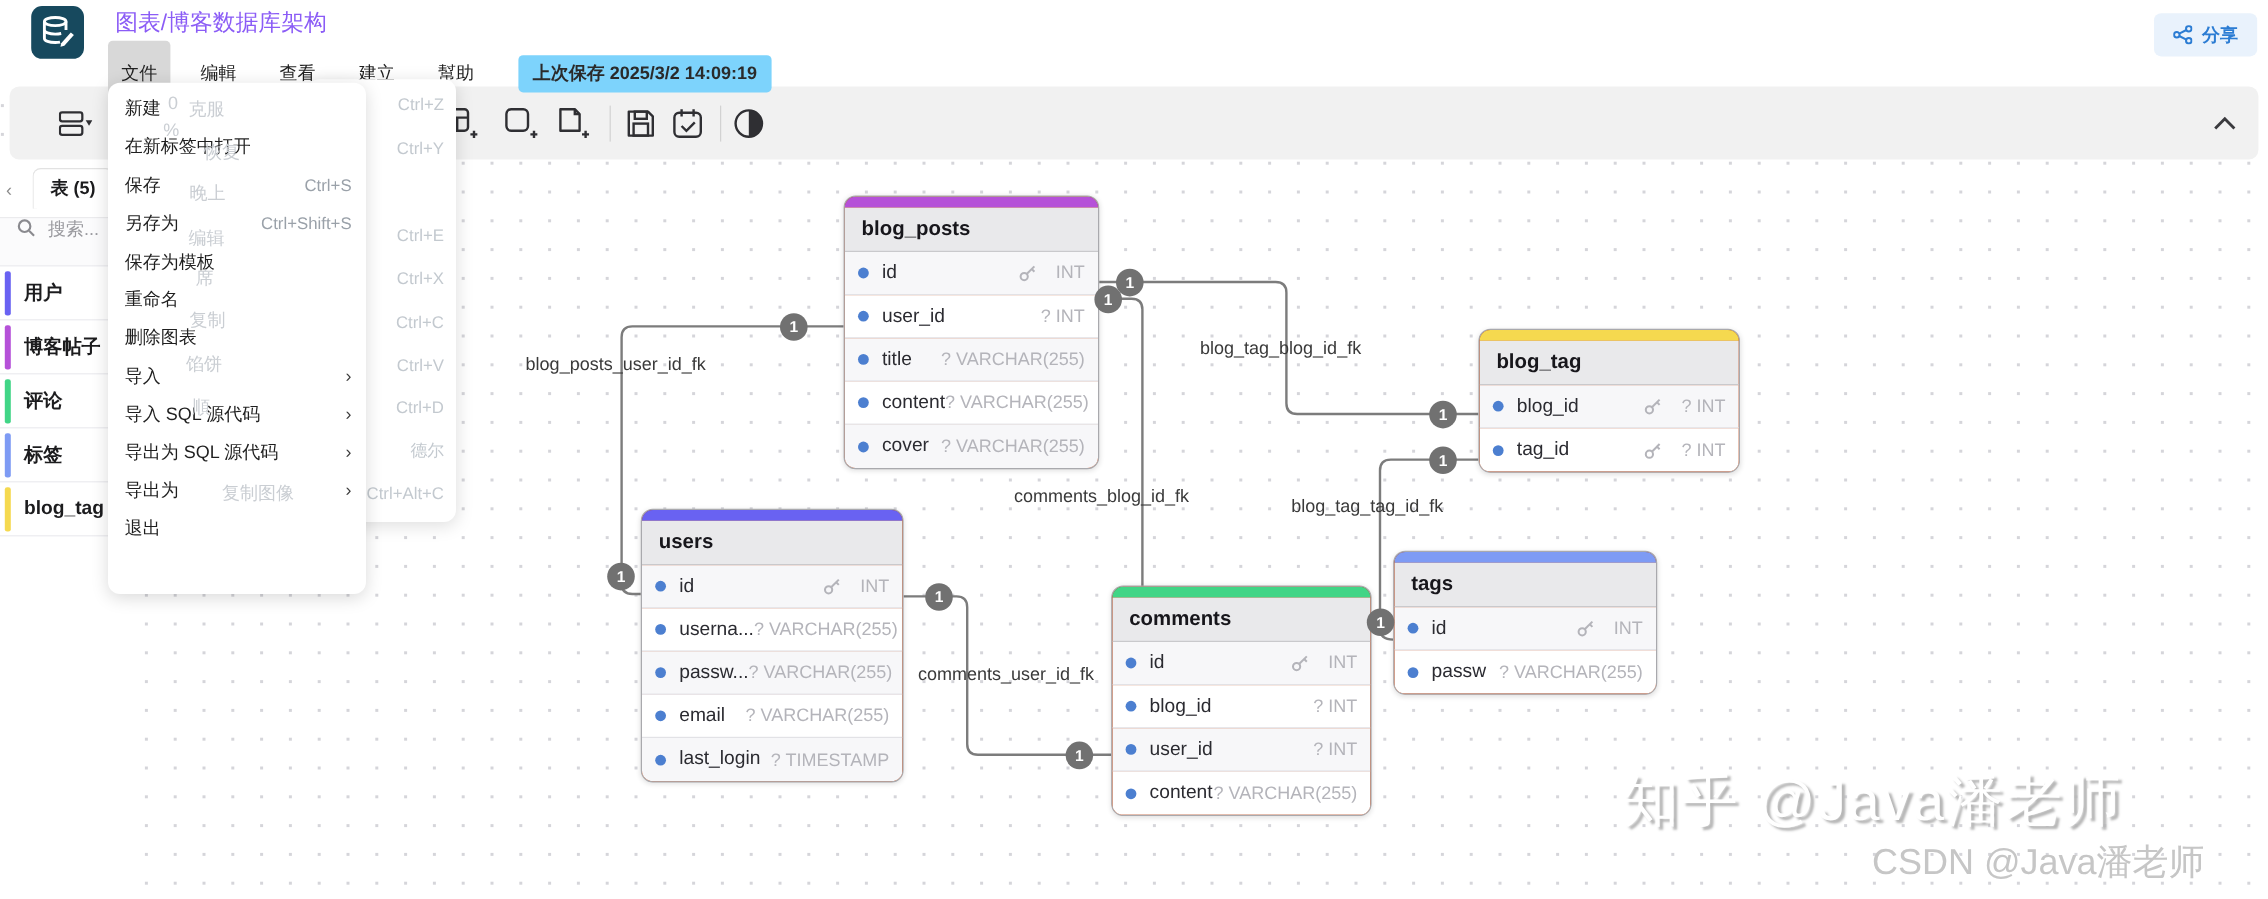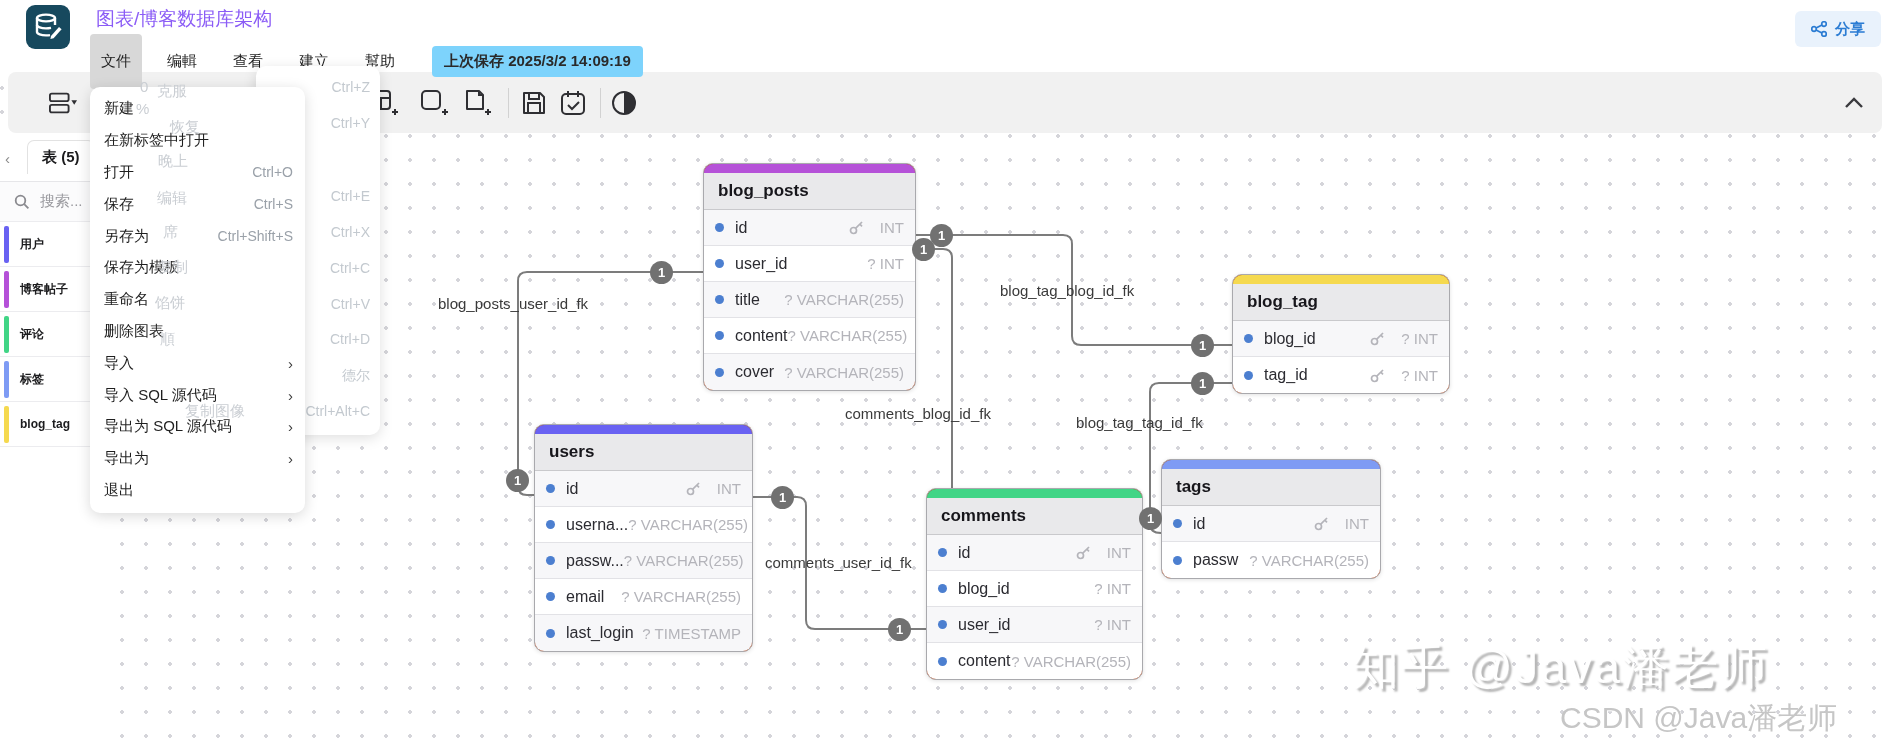--- a/index.html
+++ b/index.html
@@ -47,33 +47,33 @@
   .er-row:last-child { border-bottom:none; }
   .f-dot { width:9px; height:9px; border-radius:50%; background:#4c7fd0; margin-right:11px; flex:none; }
   .f-type { margin-left:auto; color:#b4b4ba; font-size:15px; display:flex; align-items:center; gap:16px; white-space:nowrap; }
 
   
   #sidebar { position:absolute; left:0; top:133px; width:110px; bottom:0; background:#fff; z-index:6; }
   #sb-collapse { position:absolute; left:5px; top:17px; color:#8a8a8a; font-size:15px; }
   #sb-tab { position:absolute; left:27px; top:7px; padding:7px 14px; background:#fff; border:1px solid #e2e2e2;
     border-bottom:none; border-radius:7px 7px 0 0; font-size:15px; font-weight:700; color:#1b1b1d; }
   #sb-tabline { position:absolute; left:0; top:48px; width:110px; height:1px; background:#e6e6e9; }
-  #sb-search { position:absolute; left:0; top:49px; width:110px; height:40px; display:flex; align-items:center;
+  #sb-search { position:absolute; left:0; top:49px; width:110px; height:40px; display:flex; 
     gap:10px; padding-left:14px; border-bottom:1px solid #ececef; background:#fbfbfc; }
   #sb-search span { color:#9a9a9f; font-size:15px; }
   #sb-items { position:absolute; left:0; top:89px; width:110px; }
   .sb-item { position:relative; height:45px; display:flex; align-items:center; padding-left:20px;
-    border-bottom:1px solid #ececef; font-size:12px; font-weight:700; color:#1c1c1e; }
+    border-bottom:1px solid #ececef; font-size:16px; font-weight:700; color:#1c1c1e; }
   .sb-bar { position:absolute; left:4px; top:4px; width:5px; height:37px; border-radius:2px; }
 
   
   #ghost-panel { position:absolute; left:256px; top:66px; width:124px; height:369px; background:#fff;
     border-radius:10px; box-shadow:0 3px 14px rgba(0,0,0,.13); z-index:8; }
   .ghost-sc { position:absolute; right:10px; font-size:14px; color:#c3c9cf; white-space:nowrap; }
-  #file-panel { position:absolute; left:90px; top:87px; width:215px; height:426px; background:#fff;
+  #file-panel { position:absolute; left:90px; top:69px; width:215px; height:426px; background:#fff;
     border-radius:10px; box-shadow:0 3px 14px rgba(0,0,0,.15); z-index:9; padding:6px 0; }
   .fm-row { height:31.8px; display:flex; align-items:center; padding:0 12px 0 14px; }
   .fm-label { font-size:15px; color:#1f1f1f; white-space:nowrap; }
   .fm-sc { margin-left:auto; font-size:14px; color:#9aa1a9; white-space:nowrap; }
   .fm-arrow { margin-left:auto; font-size:15px; color:#3c3c3c; }
   .ghost-word { position:absolute; z-index:10; font-size:15px; color:#caced3; white-space:nowrap; pointer-events:none; }
 
   
   #wm1 { position:absolute; left:1352px; top:636px; z-index:5; font-size:47px; color:#fff; letter-spacing:2px;
     text-shadow:3px 3px 2px #b5b5b5; white-space:nowrap; }
@@ -444,24 +444,20 @@
     <span class="ghost-sc" style="top: 301px;">德尔</span>
     <span class="ghost-sc" style="top: 337px;">Ctrl+Alt+C</span>
   </div>
 
 <div id="file-panel">
     <div class="fm-row">
       <span class="fm-label">新建</span>
     </div>
     <div class="fm-row">
       <span class="fm-label">在新标签中打开</span>
-    </div>
-    <div class="fm-row">
-      <span class="fm-label">打开</span>
-      <span class="fm-sc">Ctrl+O</span>
     </div>
     <div class="fm-row">
       <span class="fm-label">保存</span>
       <span class="fm-sc">Ctrl+S</span>
     </div>
     <div class="fm-row">
       <span class="fm-label">另存为</span>
       <span class="fm-sc">Ctrl+Shift+S</span>
     </div>
     <div class="fm-row">

